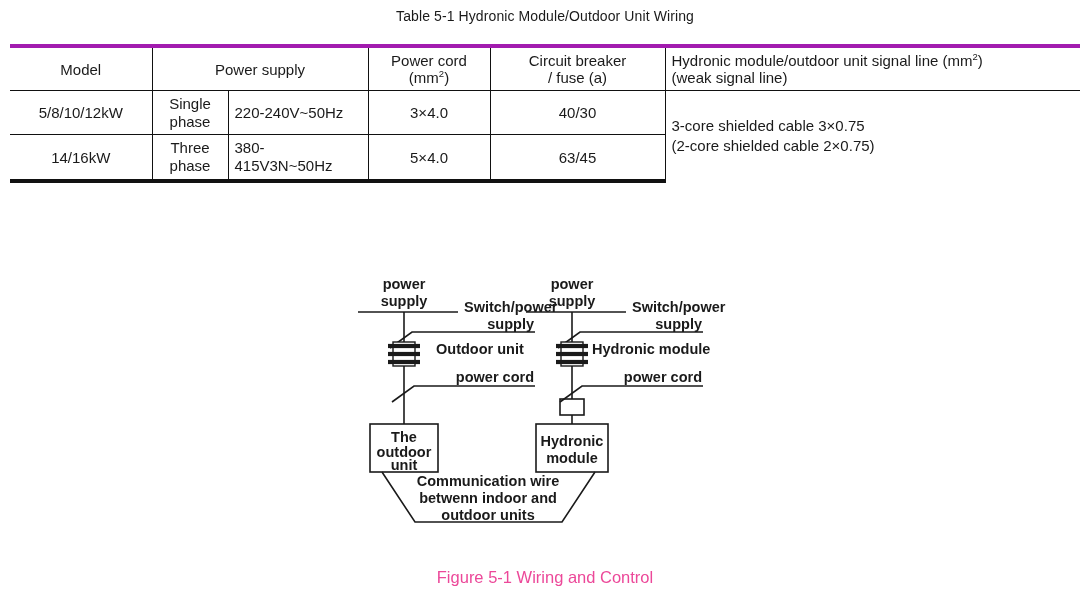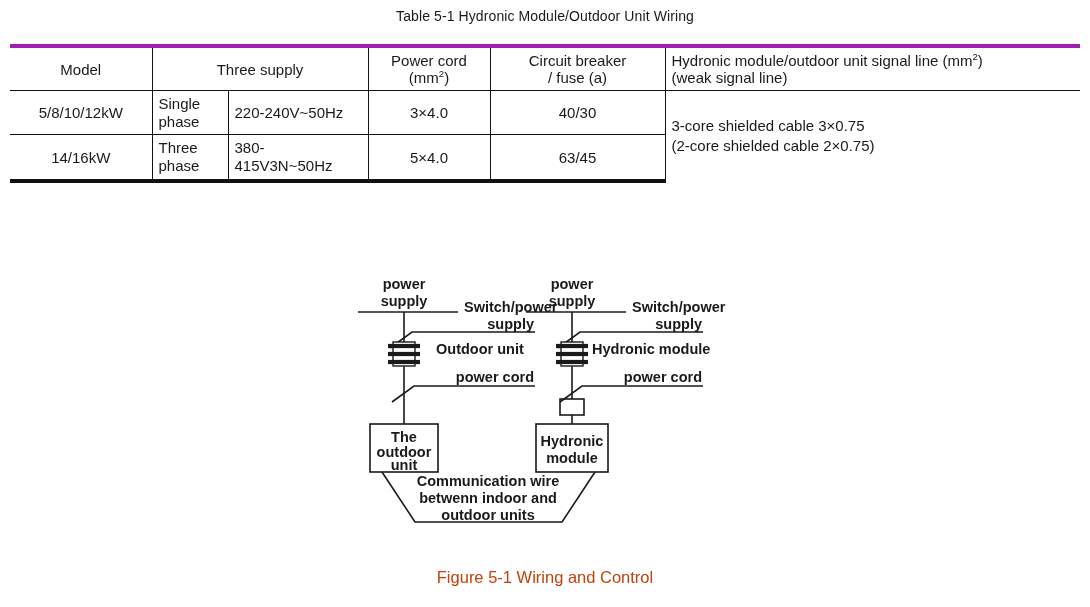--- a/index.html
+++ b/index.html
@@ -51,21 +51,21 @@
   }
   
   table.spec tr.head-row > * { border-top: 4px solid #a21caf; }
   table.spec tr.last-row > *  { border-bottom: 4px solid #111; }
   
   .thin-bottom { border-bottom: 1.2px solid #111; }
   .vline-l { border-left: 1.2px solid #111; }
   .vline-r { border-right: 1.2px solid #111; }
 
   .c-model  { width: 142px; text-align: center; }
-  .c-phase  { width: 76px;  text-align: left; margin-left: 44px; }
+  .c-phase  { width: 76px;  text-align: center; margin-left: 44px; }
   .c-volt   { width: 140px; text-align: left; padding-left: 8px; }
   .c-cord   { width: 122px; text-align: center; }
   .c-break  { width: 175px; text-align: center; }
   .c-signal { text-align: left; }
 
   .h-ps { text-align: center; }
   .cell-2l { line-height: 1.18; }
   .signal-cell {
     text-align: left;
     padding-left: 10px;
@@ -96,42 +96,42 @@
   }
 
   
   .figure-caption {
     position: absolute;
     top: 568px;
     left: 0;
     width: 1090px;
     text-align: center;
     font-size: 16.5px;
-    color: #c2410c;
+    color: #ec4899;
   }
 </style>
 </head>
 <body>
 
 <div class="table-caption">Table 5-1 Hydronic Module/Outdoor Unit Wiring</div>
 
 <div class="table-wrap">
   <table class="spec">
     <colgroup>
       <col class="c-model">
         <col class="c-phase">
         <col class="c-volt">
       <col class="c-cord">
         <col class="c-break">
         <col class="c-signal">
     </colgroup>
     <tbody>
       <tr class="head-row">
         <td class="c-model thin-bottom" rowspan="1">Model</td>
-        <td class="h-ps thin-bottom vline-l vline-r" colspan="2">Three supply</td>
+        <td class="h-ps thin-bottom vline-l vline-r" colspan="2">Power supply</td>
         <td class="c-cord thin-bottom vline-r">
           <div>Power cord</div>
           <div><span>(mm</span><sup>2</sup><span>)</span></div>
         </td>
         <td class="c-break thin-bottom vline-r">
           <div>Circuit breaker</div>
           <div>/ fuse (a)</div>
         </td>
         <td class="c-signal thin-bottom">
           <div><span>Hydronic module/outdoor unit signal line (mm</span><sup>2</sup><span>)</span></div>

